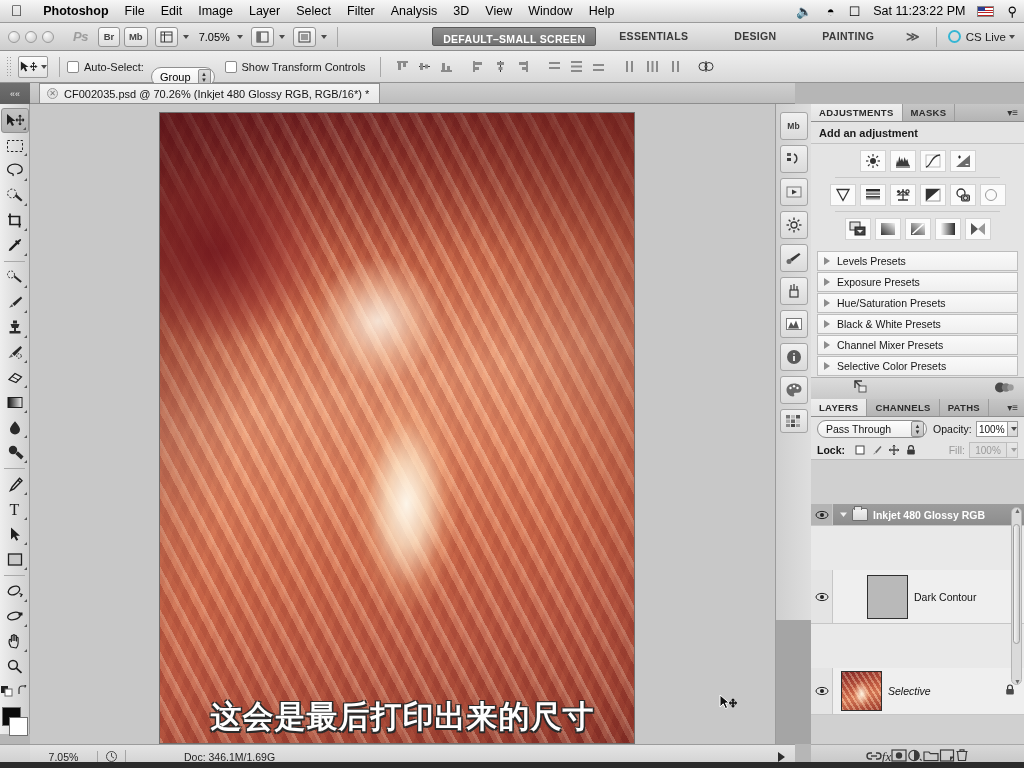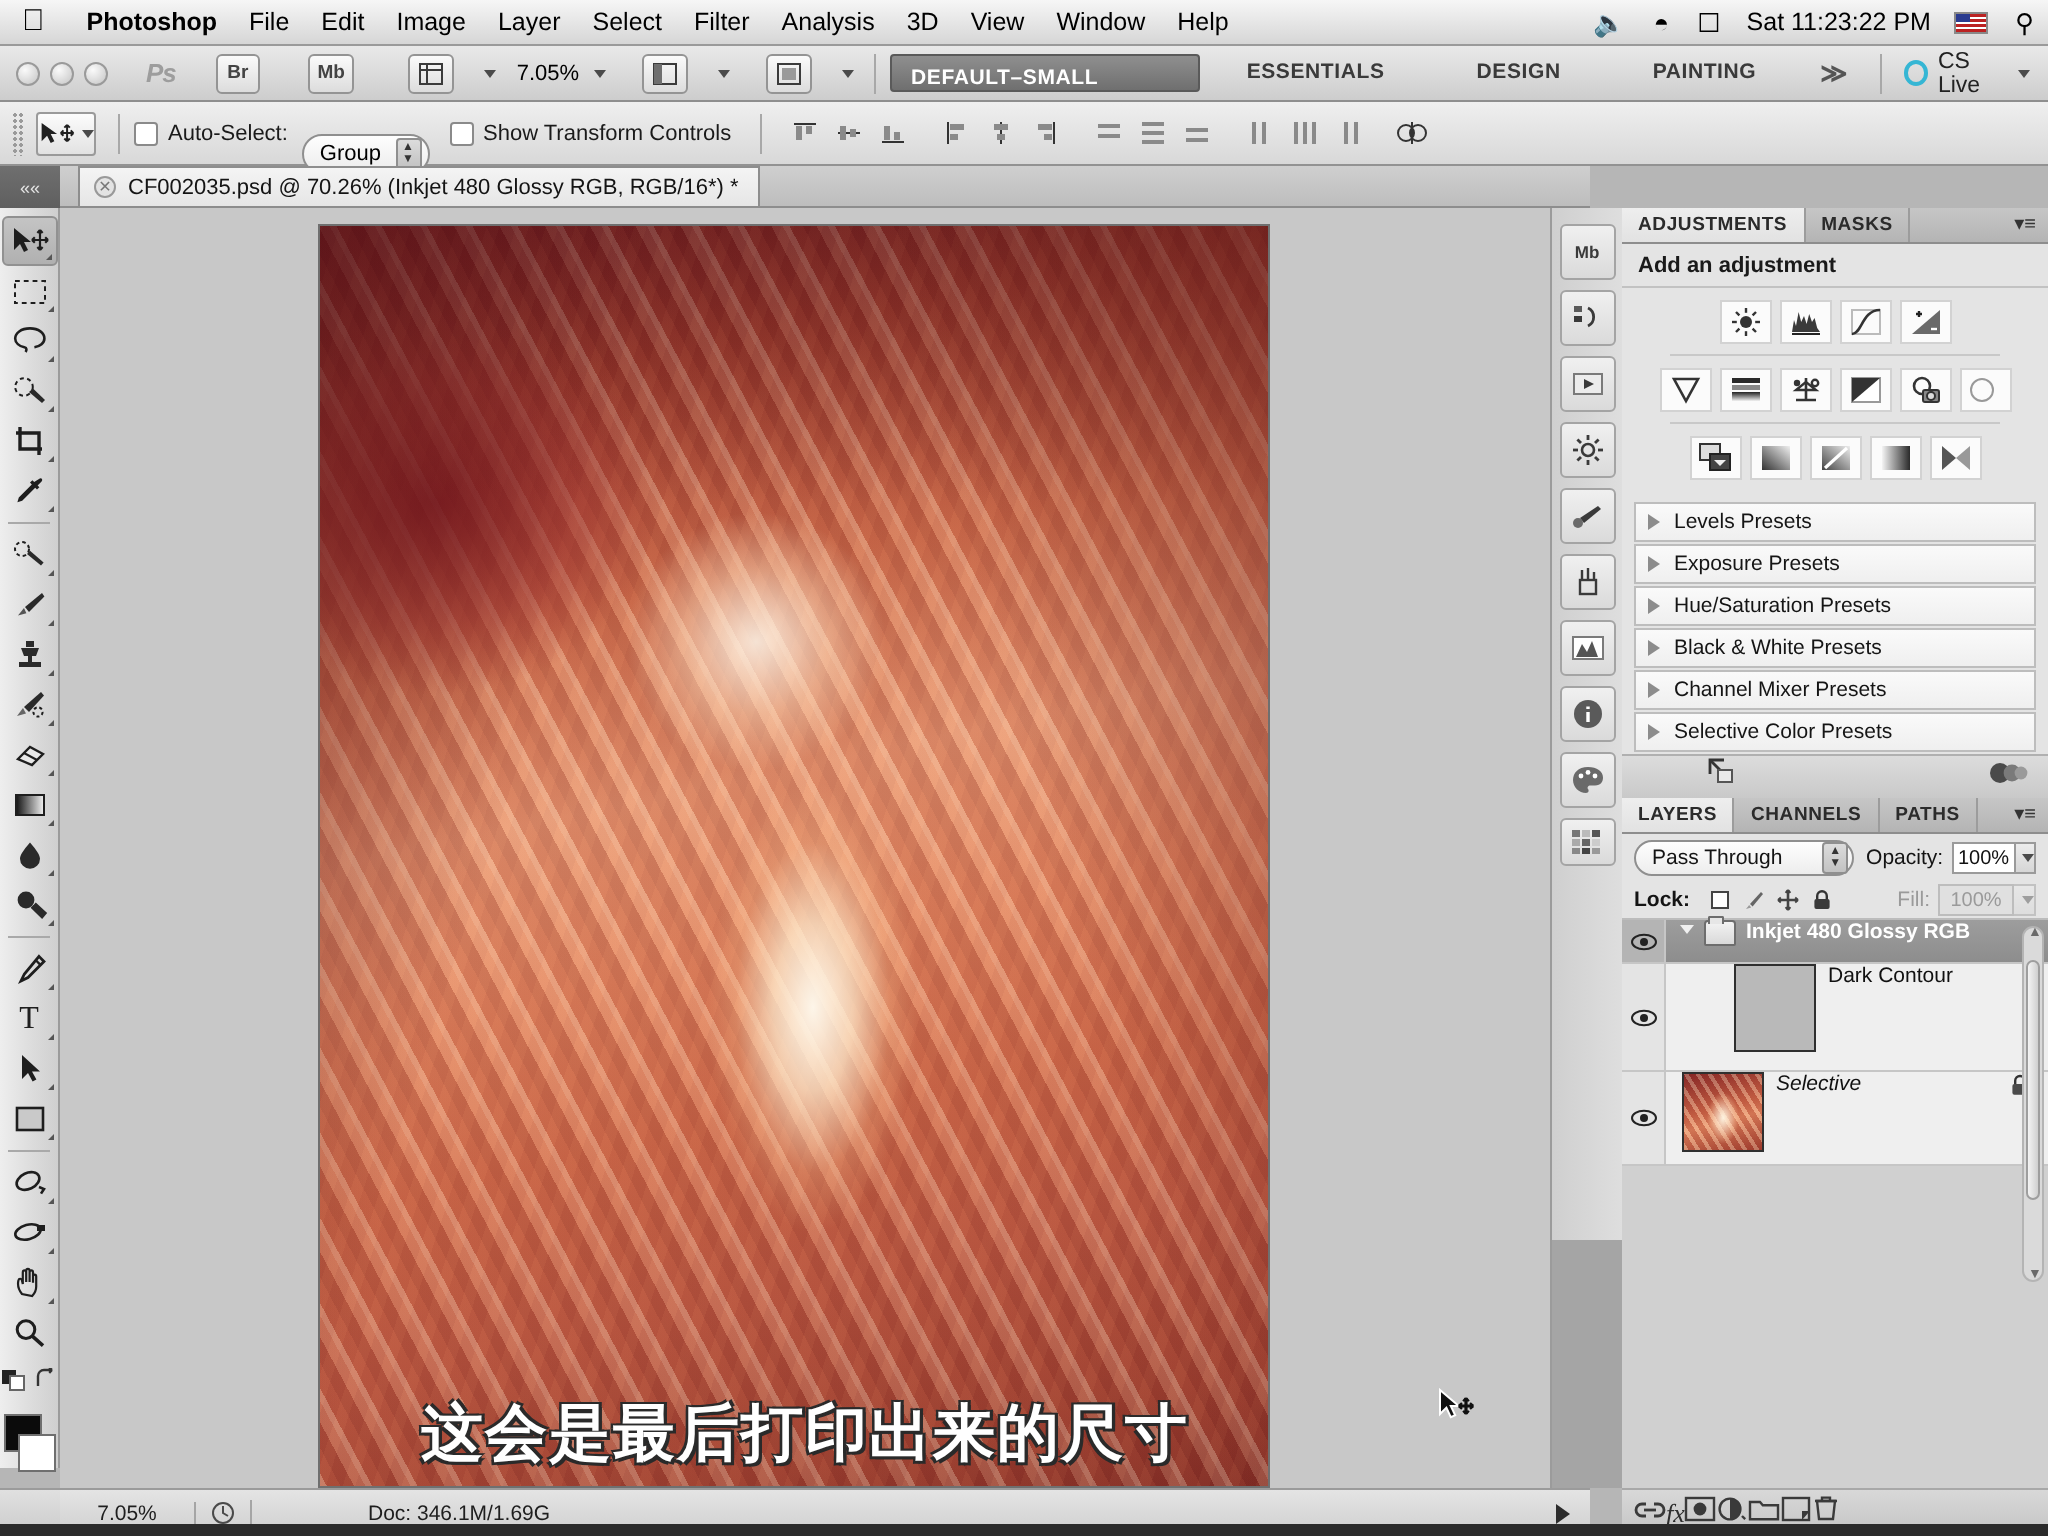--- a/index.html
+++ b/index.html
@@ -43,21 +43,21 @@
     background: linear-gradient(to bottom, #e9e9e9, #cdcdcd);
     border-bottom: 1px solid #8e8e8e;
     display: flex; align-items: center;
   }
   .traffic { display: flex; align-items: center; padding: 0 6px 0 8px; }
   .tl { width: 12px; height: 12px; border-radius: 50%; margin-right: 5px;
         background: radial-gradient(circle at 35% 30%, #fafafa, #c4c4c4);
         border: 1px solid #9a9a9a; }
   .ps-logo { font-size: 13px; color: #9d9d9d; font-weight: bold; letter-spacing: -.5px; padding: 0 8px; font-style: italic; }
   .appbtn {
-    height: 20px; min-width: 22px; padding: 0 4px; margin: 0 12px;
+    height: 20px; min-width: 22px; padding: 0 4px; margin: 0 2px;
     background: linear-gradient(to bottom, #fbfbfb, #dcdcdc);
     border: 1px solid #949494; border-radius: 3px;
     display: flex; align-items: center; justify-content: center;
     font-size: 9.5px; color: #444; font-weight: bold;
   }
   .appcombo { display: flex; align-items: center; margin: 0 3px; }
   .appcombo .lbl { font-size: 11px; padding: 0 4px; }
   .caret { width: 0; height: 0; border-left: 3.5px solid transparent;
            border-right: 3.5px solid transparent; border-top: 4px solid #4a4a4a; margin-left: 3px; }
   .sep-v { width: 1px; height: 20px; background: #a8a8a8; margin: 0 7px; }
@@ -272,22 +272,22 @@
   }
   .numbox.dim { background: #e0e0e0; color: #9a9a9a; border-color: #bdbdbd; }
   .numcaret { width: 11px; height: 16px; background: linear-gradient(to bottom,#ececec,#d6d6d6);
     border: 1px solid #9a9a9a; border-left: none; display:flex; align-items:center; justify-content:center; }
   .lock-label { font-size: 10.5px; font-weight: bold; margin-right: 6px; color: #141414; }
   .lockic { width: 17px; height: 15px; display: flex; align-items: center; justify-content: center; }
   .fill-label { font-size: 10.5px; color: #9a9a9a; margin-left: auto; }
 
   .layerlist { background: #e9e9e9; position: relative; }
   .layer {
-    display: flex; align-items: flex-start; border-bottom: 1px solid #c6c6c6;
-    background: #efefef; position: relative;
+    display: flex; align-items: center; border-bottom: 1px solid #c6c6c6;
+    background: #efefef; position: relative; margin-top: 44px;
   }
   .layer.selected { background: linear-gradient(to bottom,#9d9d9d,#8d8d8d); }
   .layer.selected .lname { color: #fff; font-weight: bold; }
   .layer.group { height: 22px; }
   .layer.thumbrow { height: 54px; }
   .layer.bgrow { height: 47px; }
   .eye { width: 22px; min-width: 22px; display: flex; align-items: center; justify-content: center;
          border-right: 1px solid #c6c6c6; align-self: stretch; background: #e4e4e4; }
   .layer.selected .eye { background: #b4b4b4; }
   .twisty { width: 14px; display: flex; align-items: center; justify-content: center; margin-left: 3px; }
@@ -308,21 +308,21 @@
   .lock-badge { margin-left: auto; margin-right: 8px; }
   .l-scroll { position: absolute; right: 2px; top: 3px; width: 11px; height: 178px;
     background: #dadada; border: 1px solid #b4b4b4; border-radius: 6px; }
   .l-thumbbar { position: absolute; left: 1px; top: 16px; width: 7px; height: 120px;
     background: linear-gradient(to right,#f4f4f4,#cfcfcf); border: 1px solid #9e9e9e; border-radius: 4px; }
   .l-arrow { position: absolute; left: 2px; font-size: 7px; color: #6a6a6a; }
 
   .layers-footer {
     position: absolute; left: 0; bottom: 0; width: 213px; height: 24px;
     background: linear-gradient(to bottom,#d8d8d8,#c4c4c4); border-top: 1px solid #a8a8a8;
-    display: flex; align-items: center; justify-content: flex-start; padding: 0 6px;
+    display: flex; align-items: center; justify-content: center; padding: 0 6px;
   }
   .bottom-strip { position: absolute; left: 0; bottom: 0; width: 1024px; height: 6px; background: #2b2b2b; }
 </style>
 </head>
 <body>
 
 <div id="app">
 
   <div class="menubar">
     <span class="apple-logo"></span>

